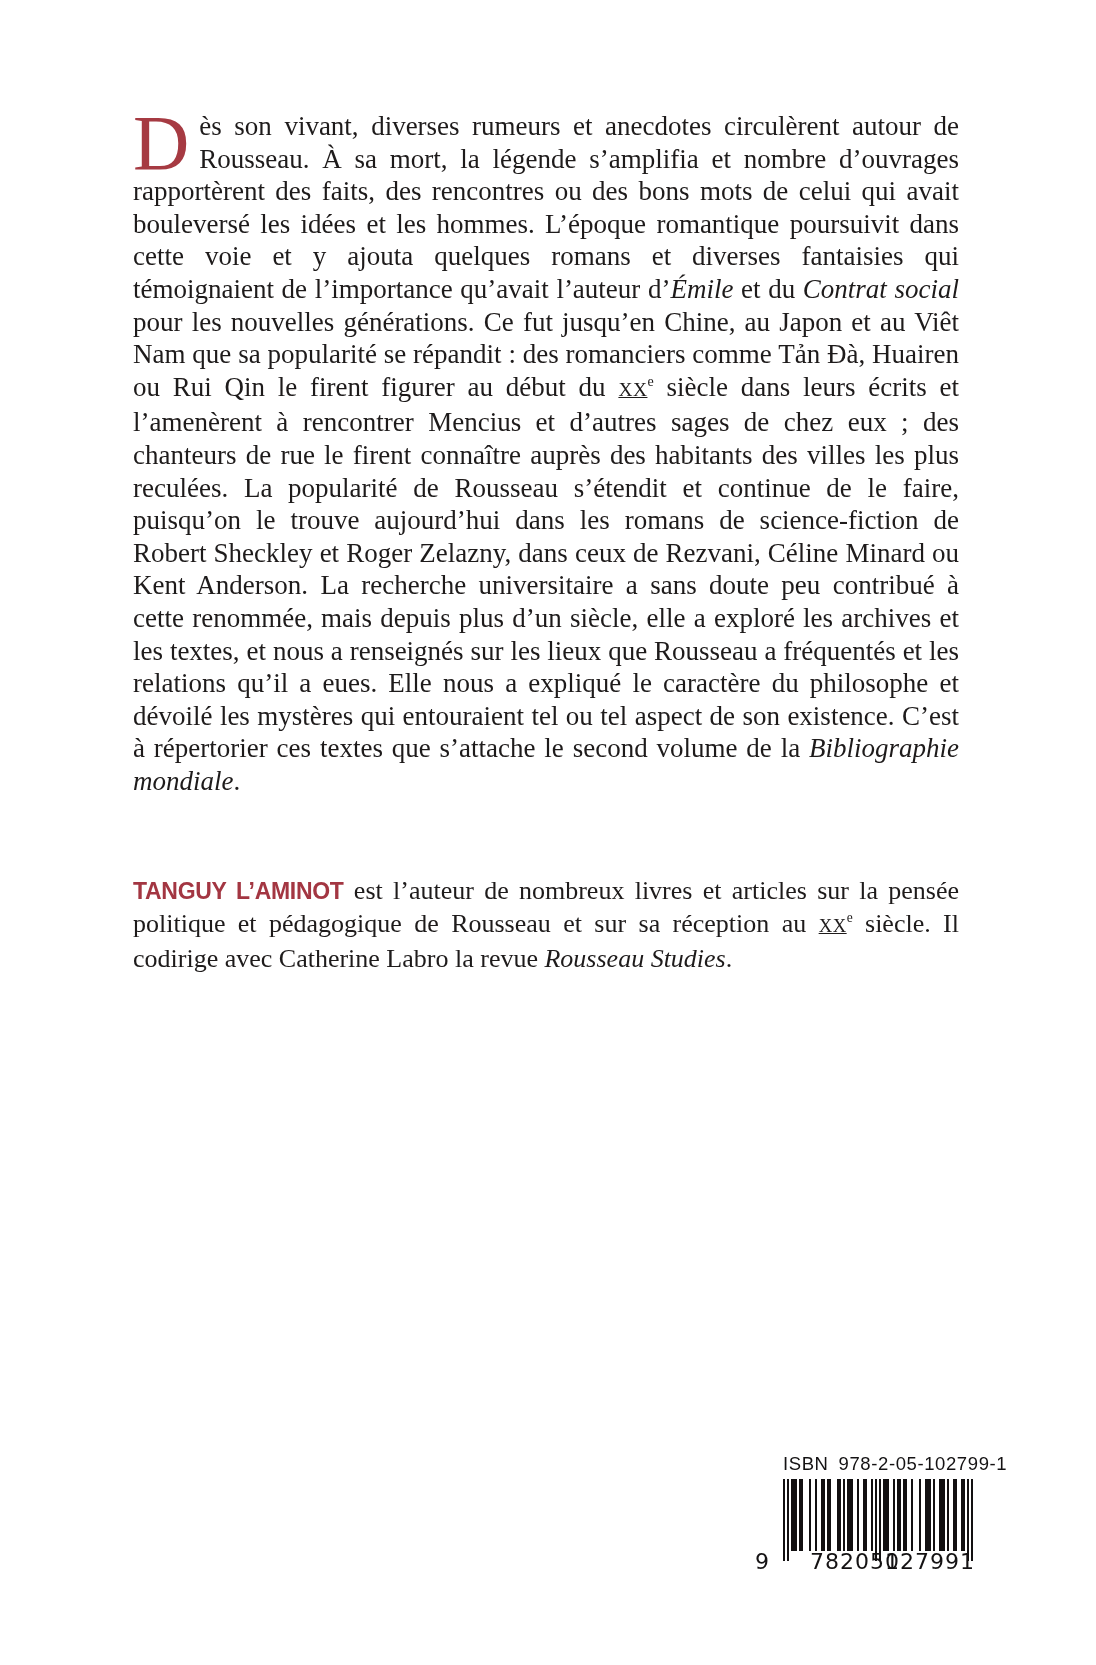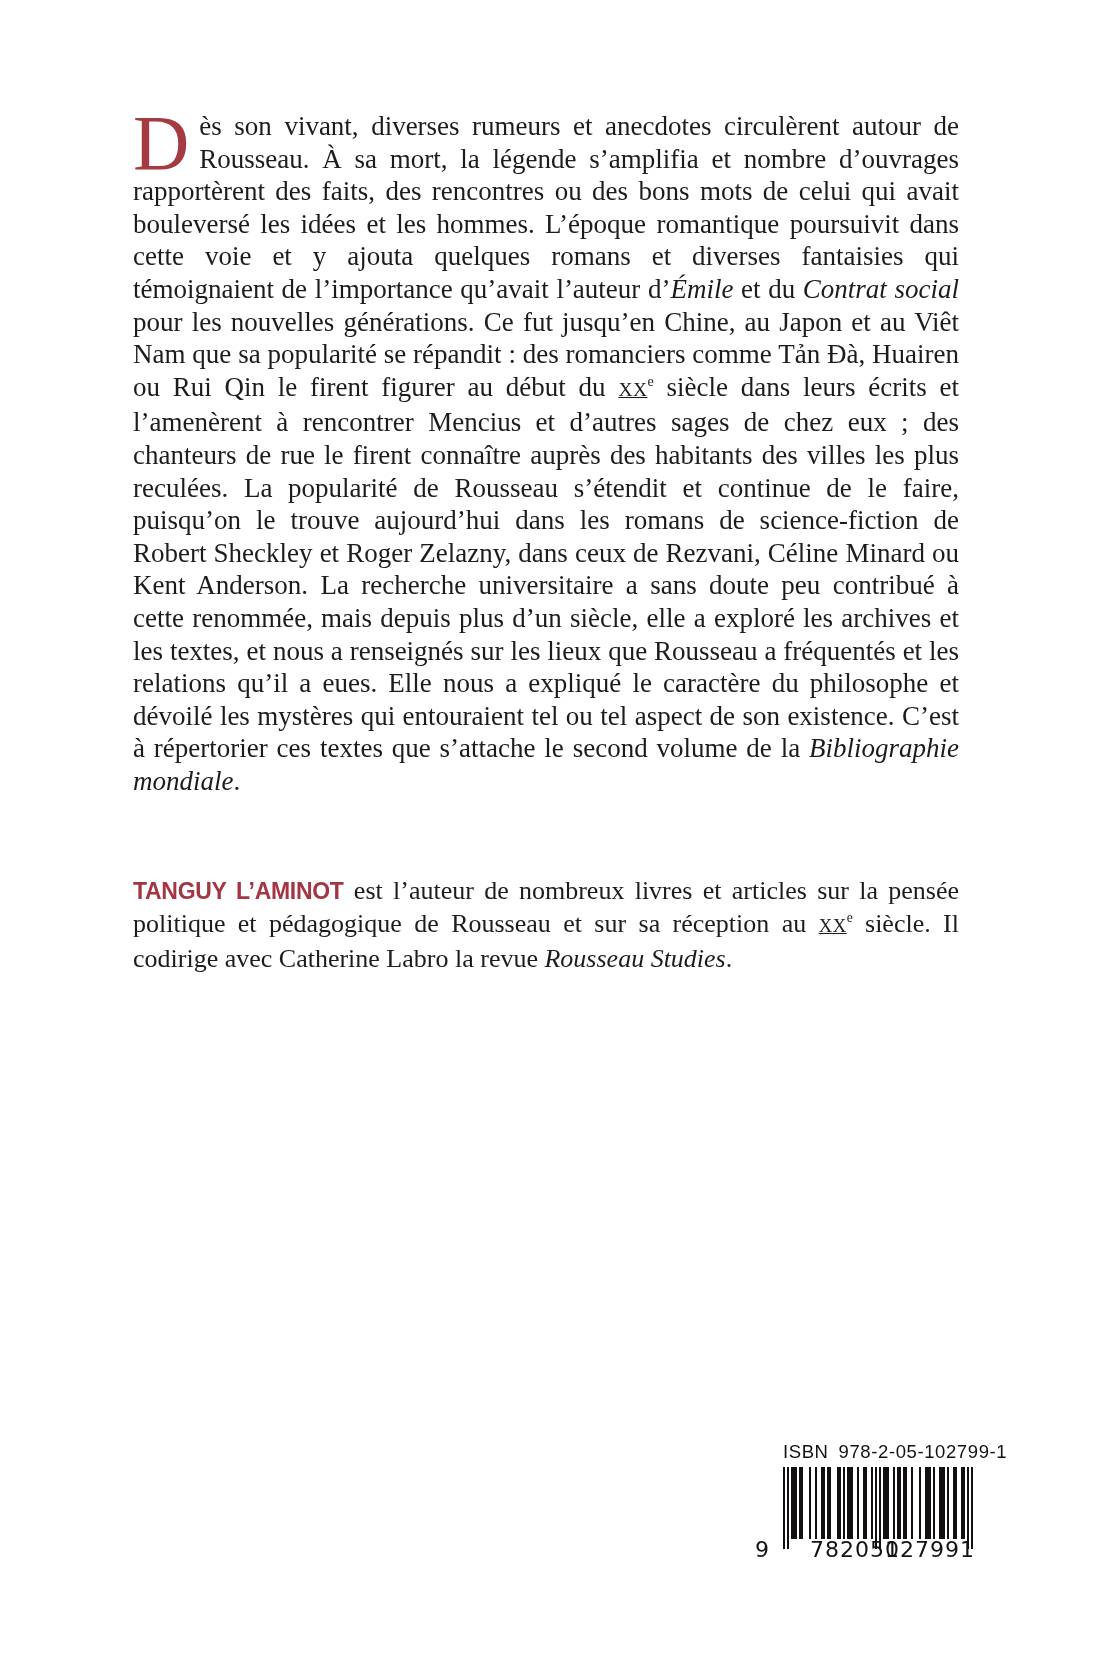--- a/index.html
+++ b/index.html
@@ -53,21 +53,21 @@
     left:783px; top:1441px;
     width:192px;
     font-family:"Liberation Sans", sans-serif;
     color:#141213;
   }
   .isbn-line {
     font-size:18.5px;
     letter-spacing:0.6px;
     white-space:nowrap;
     text-align:center;
-    margin:0 0 4px 0;
+    margin:12px 0 4px 0;
   }
   .isbn-line .gap { display:inline-block; width:10px; }
   .ean-wrap {
     position:relative;
     width:190px; height:100px;
   }
   .ean-svg { position:absolute; left:0; top:0; }
   .ean-digits span {
     position:absolute;
     top:72px;

